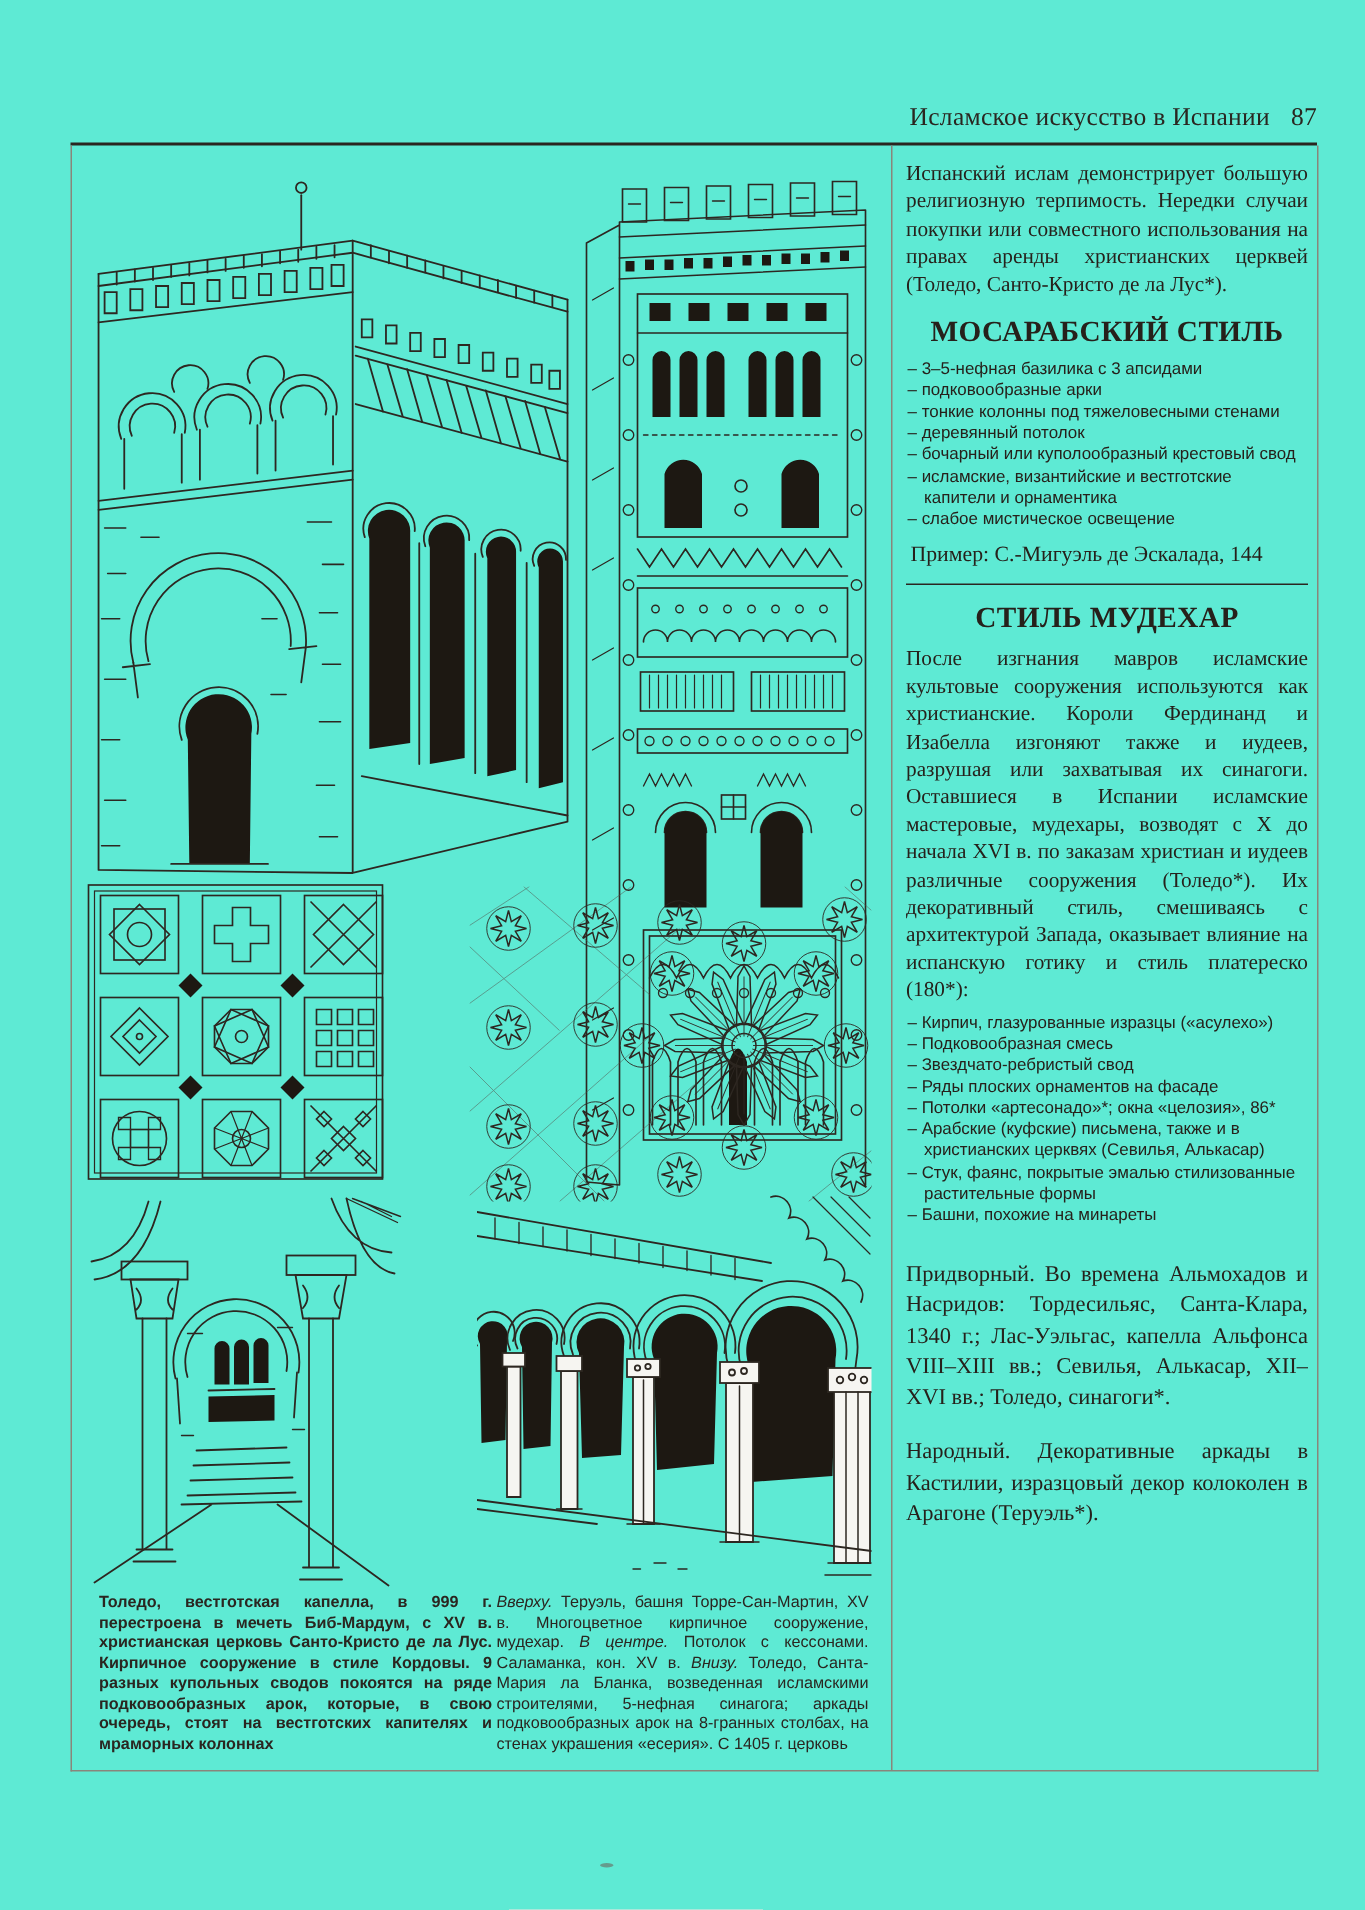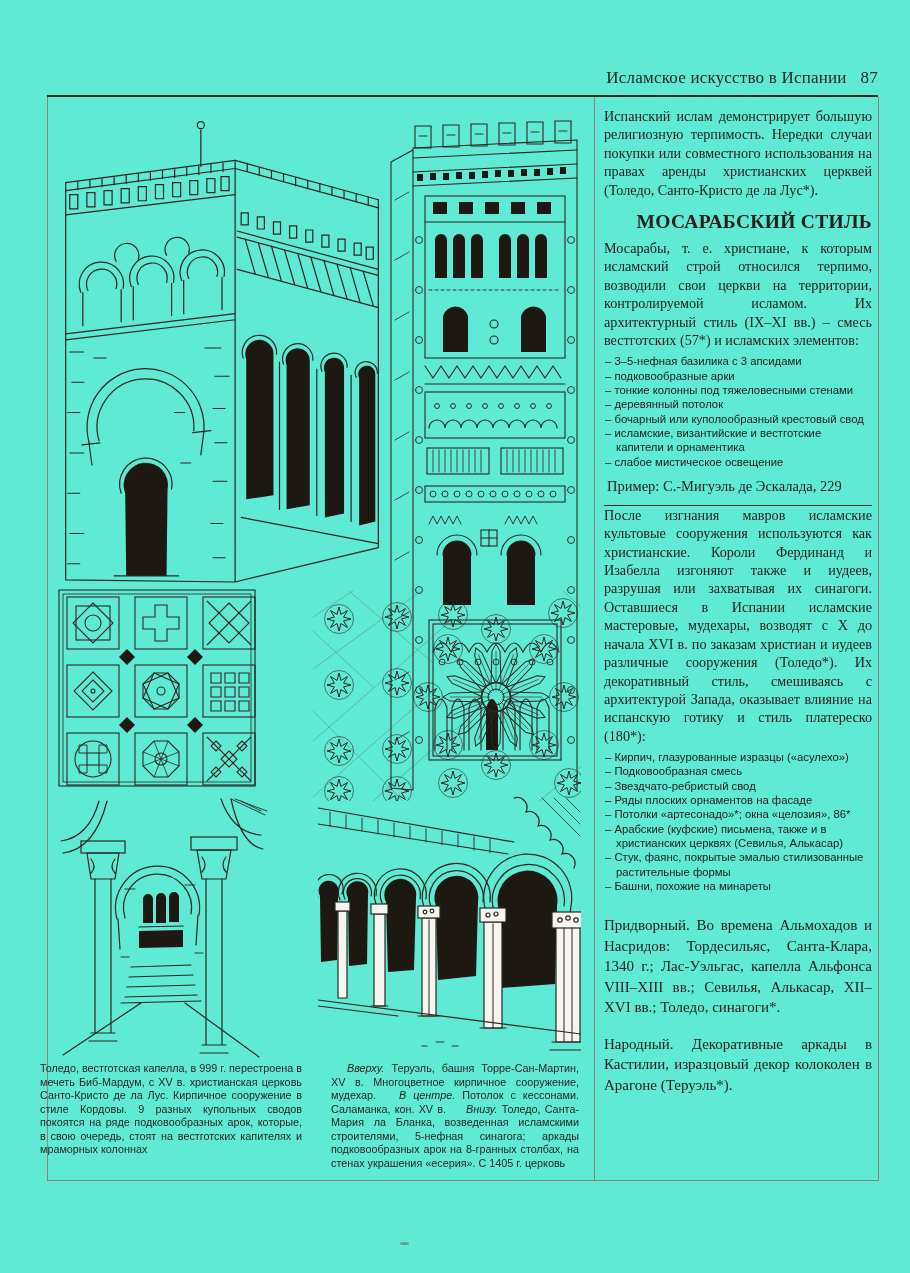--- a/index.html
+++ b/index.html
@@ -20,36 +20,36 @@
   }
   .divider{position:absolute;left:594px;top:97px;width:1px;height:1083px;background:#8a857b;}
   .fig{position:absolute;}
   .fig svg{display:block;}
   .rcol{
     position:absolute;left:604px;top:107px;width:268px;height:1070px;overflow:hidden;
   }
   .body-p{margin:0;font-size:14.2px;line-height:18.4px;text-align:justify;}
   .intro{margin-bottom:8px;}
   .h1{
-    margin:12px 0 6px;font-size:19.5px;font-weight:bold;text-align:right;
+    margin:12px 0 6px;font-size:19.5px;font-weight:bold;text-align:center;
     letter-spacing:.3px;white-space:nowrap;
   }
   .bullets{margin:5px 0 0 1px;font-family:"Liberation Sans", sans-serif;font-size:11.3px;line-height:14.3px;}
   .bullet{padding-left:11px;text-indent:-11px;}
   .bullet::before{content:"\2013  ";}
   .example{margin:9px 0 0 3px;font-size:14.5px;}
   .secrule{border:none;border-top:1.5px solid #2a2620;margin:10px 0 0;}
   .court{margin:22px 0 0;font-size:15px;line-height:20.5px;text-align:justify;}
   .folk{margin-top:16px;}
   .lead{font-weight:normal;}
   .cap{
     position:absolute;font-family:"Liberation Sans", sans-serif;
     font-size:10.8px;line-height:13.5px;text-align:justify;color:#2a2620;
   }
-  .cap i{margin-left:16px;}
+  .cap i{}
   .artifact{position:absolute;left:400px;top:1242px;width:9px;height:3px;background:#6a655d;border-radius:50%;opacity:.6;}
 </style>
 </head>
 <body>
 
 <div class="page">
 
   <div class="pagehead">
     <span>Исламское искусство в Испании</span><span class="pageno">87</span>
   </div>
@@ -310,48 +310,48 @@
         <rect x="53" y="110" width="17" height="10" fill="#f6f5f1"></rect>
         <path d="M53,212 L70,212" stroke-width="1"></path>
         <path d="M20,117 L29,117 L29,204 L20,204 Z" fill="#f6f5f1"></path>
         <rect x="17" y="108" width="15" height="9" fill="#f6f5f1"></rect>
         <path d="M0,206 L263,240 M0,212 L80,222"></path>
         <path d="M118,248 h8 M134,252 h6 M104,252 h5" stroke-width=".9"></path>
       </g>
     </svg>
   </div>
 
-  <div class="cap" style="left:40px;top:1062px;width:262px;">Толедо, вестготская капелла, в 999 г. перестроена в мечеть Биб-Мардум, с XV в. христианская церковь Санто-Кристо де ла Лус. Кирпичное сооружение в стиле Кордовы. 9 разных купольных сводов покоятся на ряде подковообразных арок, которые, в свою очередь, стоят на вестготских капителях и мраморных колоннах</div>
+  <div class="cap" style="left:66px;top:1062px;width:262px;font-weight:bold;">Толедо, вестготская капелла, в 999 г. перестроена в мечеть Биб-Мардум, с XV в. христианская церковь Санто-Кристо де ла Лус. Кирпичное сооружение в стиле Кордовы. 9 разных купольных сводов покоятся на ряде подковообразных арок, которые, в свою очередь, стоят на вестготских капителях и мраморных колоннах</div>
 
   <div class="cap" style="left:331px;top:1062px;width:248px;">
     <i>Вверху.</i>
     <span>Теруэль, башня Торре-Сан-Мартин, XV в. Многоцветное кирпичное сооружение, мудехар.</span>
     <i>В центре.</i>
     <span>Потолок с кессонами. Саламанка, кон. XV в.</span>
     <i>Внизу.</i>
     <span>Толедо, Санта-Мария ла Бланка, возведенная исламскими строителями, 5-нефная синагога; аркады подковообразных арок на 8-гранных столбах, на стенах украшения «есерия». С 1405 г. церковь</span>
   </div>
 
   <div class="rcol">
     <p class="body-p intro">Испанский ислам демонстрирует большую религиозную терпимость. Нередки случаи покупки или совместного использования на правах аренды христианских церквей (Толедо, Санто-Кристо де ла Лус*).</p>
 
     <h2 class="h1">МОСАРАБСКИЙ СТИЛЬ</h2>
-    <p class="body-p">Мосарабы, т. е. христиане, к которым исламский строй относился терпимо, возводили свои церкви на территории, контролируемой исламом. Их архитектурный стиль (IX–XI вв.) – смесь вестготских (57*) и исламских элементов:</p>
     <div class="bullets">
       <div class="bullet">3–5-нефная базилика с 3 апсидами</div>
       <div class="bullet">подковообразные арки</div>
       <div class="bullet">тонкие колонны под тяжеловесными стенами</div>
       <div class="bullet">деревянный потолок</div>
       <div class="bullet">бочарный или куполообразный крестовый свод</div>
       <div class="bullet">исламские, византийские и вестготские капители и орнаментика</div>
       <div class="bullet">слабое мистическое освещение</div>
     </div>
-    <p class="example">Пример: С.-Мигуэль де Эскалада, 229</p>
+    <p class="example">Пример: С.-Мигуэль де Эскалада, 144</p>
 
     <hr class="secrule">
+    <h2 class="h1">СТИЛЬ МУДЕХАР</h2>
     <p class="body-p">После изгнания мавров исламские культовые сооружения используются как христианские. Короли Фердинанд и Изабелла изгоняют также и иудеев, разрушая или захватывая их синагоги. Оставшиеся в Испании исламские мастеровые, мудехары, возводят с X до начала XVI в. по заказам христиан и иудеев различные сооружения (Толедо*). Их декоративный стиль, смешиваясь с архитектурой Запада, оказывает влияние на испанскую готику и стиль платереско (180*):</p>
     <div class="bullets">
       <div class="bullet">Кирпич, глазурованные изразцы («асулехо»)</div>
       <div class="bullet">Подковообразная смесь</div>
       <div class="bullet">Звездчато-ребристый свод</div>
       <div class="bullet">Ряды плоских орнаментов на фасаде</div>
       <div class="bullet">Потолки «артесонадо»*; окна «целозия», 86*</div>
       <div class="bullet">Арабские (куфские) письмена, также и в христианских церквях (Севилья, Алькасар)</div>
       <div class="bullet">Стук, фаянс, покрытые эмалью стилизованные растительные формы</div>
       <div class="bullet">Башни, похожие на минареты</div>

